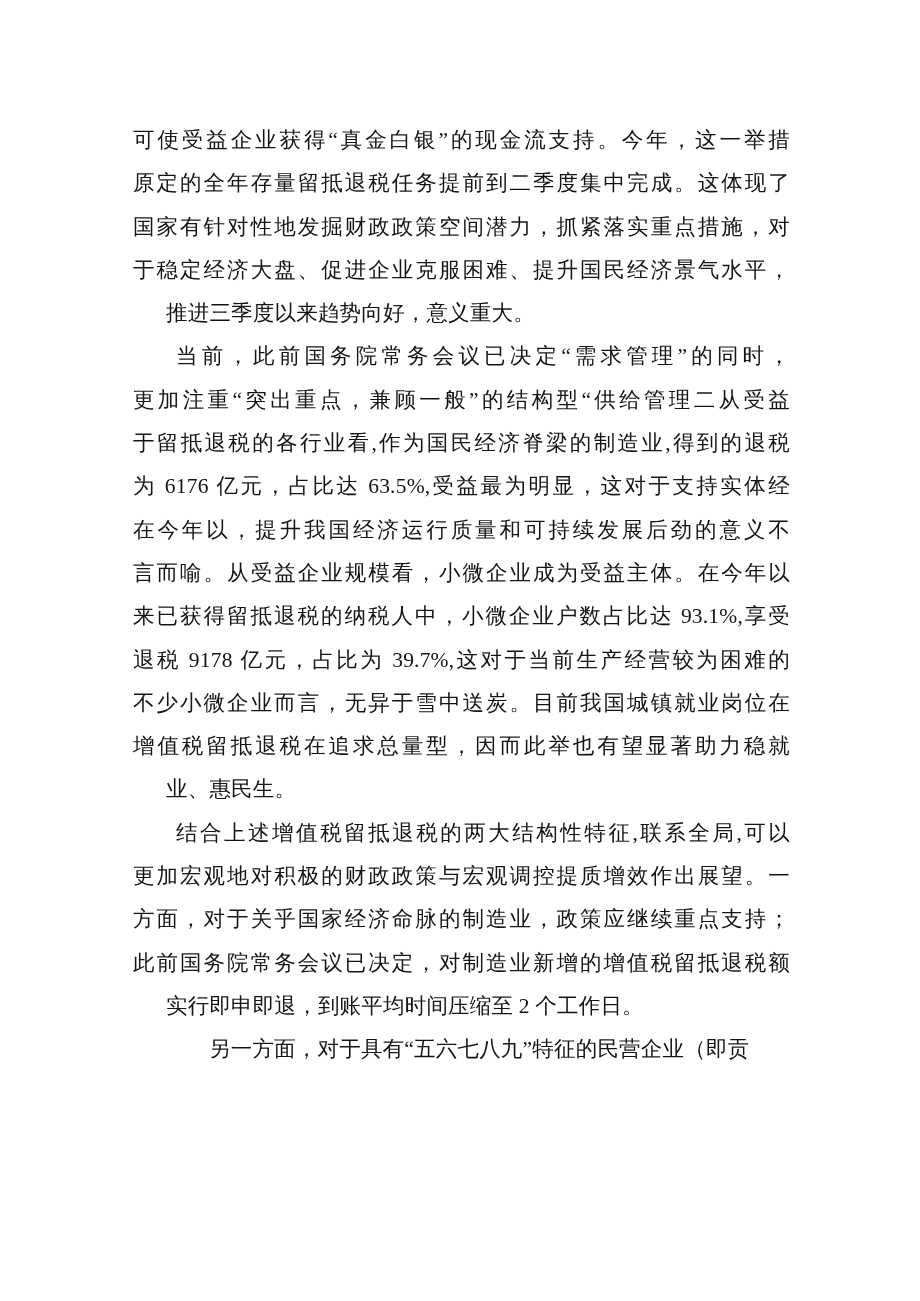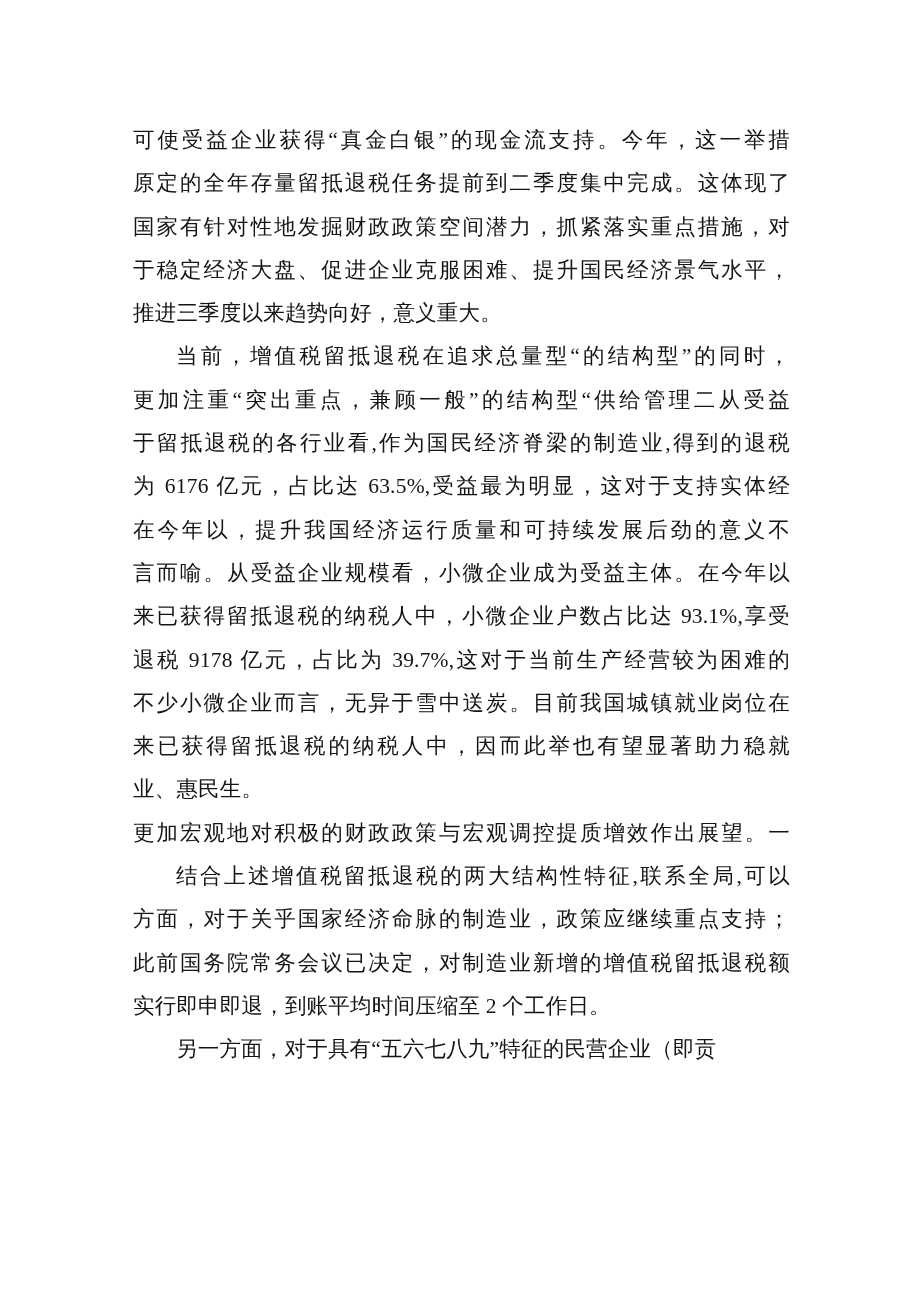--- a/index.html
+++ b/index.html
@@ -31,43 +31,44 @@
     text-justify: inter-character;
     white-space: normal;
     overflow: hidden;
     letter-spacing: 0.2px;
   }
   .text-line.indent {
     text-indent: 43px;
   }
   .text-line.noj {
     text-align-last: left;
+    margin-left: 33px;
   }
 </style>
 </head>
 <body>
 
 <div class="page">
   <div class="page-text">
       <div class="text-line">可使受益企业获得“真金白银”的现金流支持。今年，这一举措</div>
       <div class="text-line">原定的全年存量留抵退税任务提前到二季度集中完成。这体现了</div>
       <div class="text-line">国家有针对性地发掘财政政策空间潜力，抓紧落实重点措施，对</div>
       <div class="text-line">于稳定经济大盘、促进企业克服困难、提升国民经济景气水平，</div>
       <div class="text-line noj">推进三季度以来趋势向好，意义重大。</div>
-      <div class="text-line indent">当前，增值税留抵退税在追求总量型“的结构型”的同时，</div>
+      <div class="text-line indent">当前，此前国务院常务会议已决定“需求管理”的同时，</div>
       <div class="text-line">更加注重“突出重点，兼顾一般”的结构型“供给管理二从受益</div>
       <div class="text-line">于留抵退税的各行业看,作为国民经济脊梁的制造业,得到的退税</div>
       <div class="text-line">为 6176 亿元，占比达 63.5%,受益最为明显，这对于支持实体经</div>
       <div class="text-line">在今年以，提升我国经济运行质量和可持续发展后劲的意义不</div>
       <div class="text-line">言而喻。从受益企业规模看，小微企业成为受益主体。在今年以</div>
       <div class="text-line">来已获得留抵退税的纳税人中，小微企业户数占比达 93.1%,享受</div>
       <div class="text-line">退税 9178 亿元，占比为 39.7%,这对于当前生产经营较为困难的</div>
       <div class="text-line">不少小微企业而言，无异于雪中送炭。目前我国城镇就业岗位在</div>
-      <div class="text-line">来已获得留抵退税的纳税人中，因而此举也有望显著助力稳就</div>
+      <div class="text-line">增值税留抵退税在追求总量型，因而此举也有望显著助力稳就</div>
       <div class="text-line noj">业、惠民生。</div>
+      <div class="text-line indent">结合上述增值税留抵退税的两大结构性特征,联系全局,可以</div>
       <div class="text-line">更加宏观地对积极的财政政策与宏观调控提质增效作出展望。一</div>
-      <div class="text-line indent">结合上述增值税留抵退税的两大结构性特征,联系全局,可以</div>
       <div class="text-line">方面，对于关乎国家经济命脉的制造业，政策应继续重点支持；</div>
       <div class="text-line">此前国务院常务会议已决定，对制造业新增的增值税留抵退税额</div>
       <div class="text-line noj">实行即申即退，到账平均时间压缩至 2 个工作日。</div>
       <div class="text-line indent noj">另一方面，对于具有“五六七八九”特征的民营企业（即贡</div>
     </div>
 </div>
 
 </body></html>

